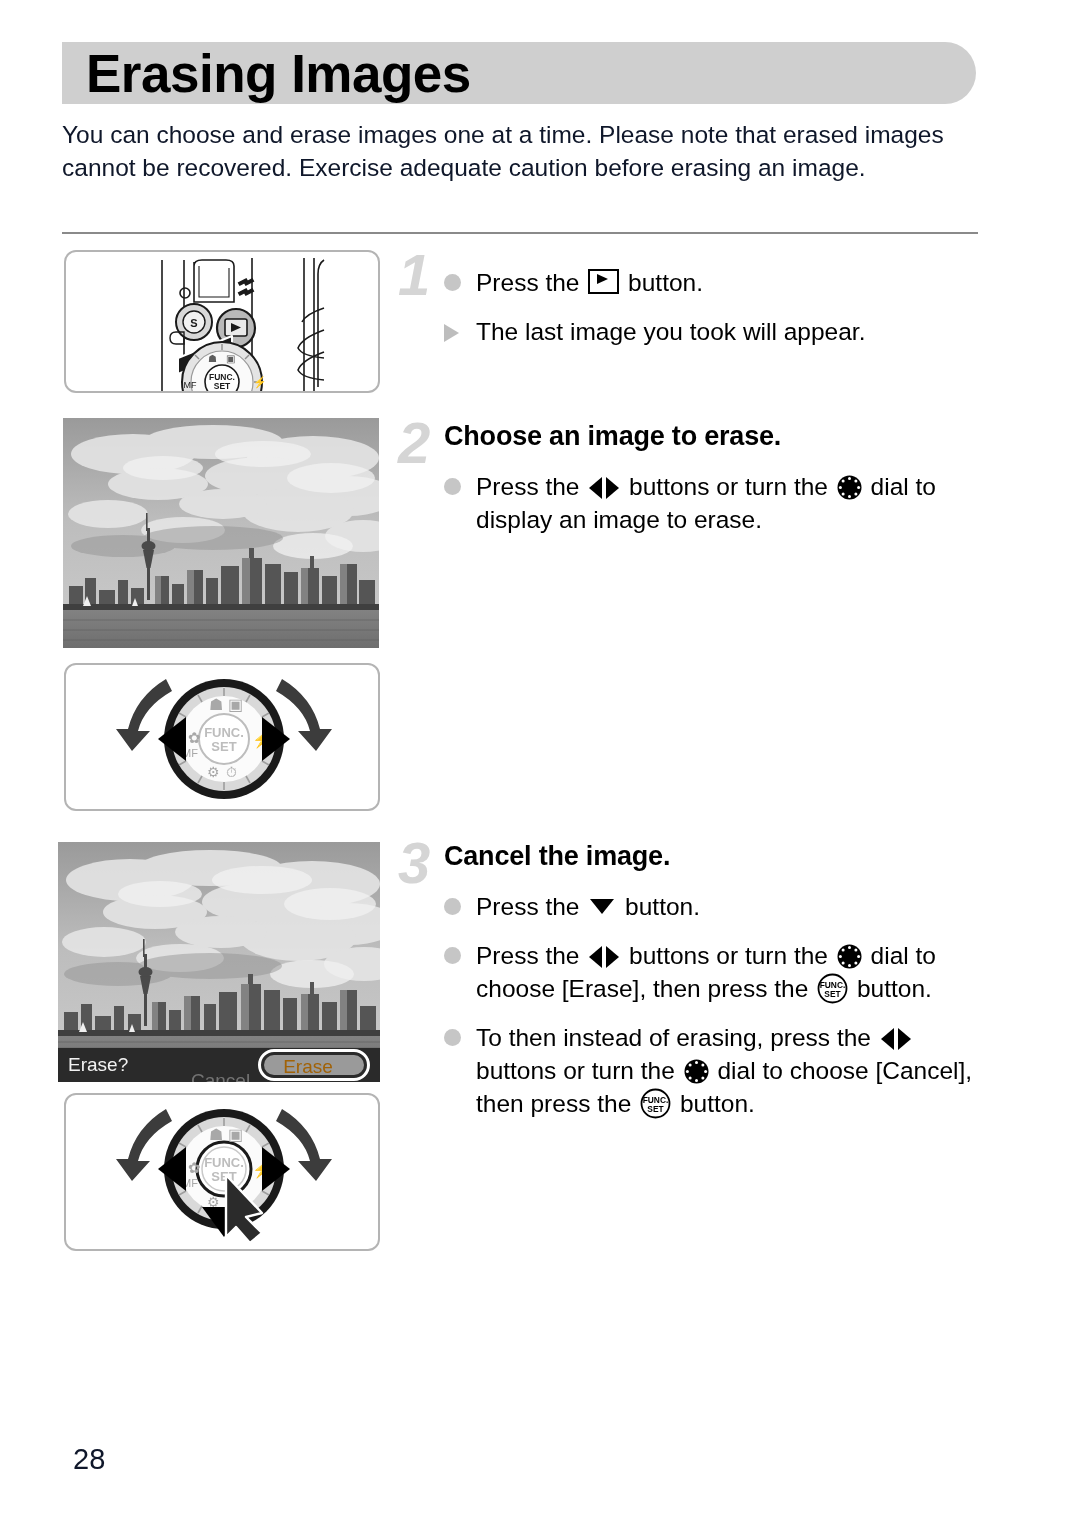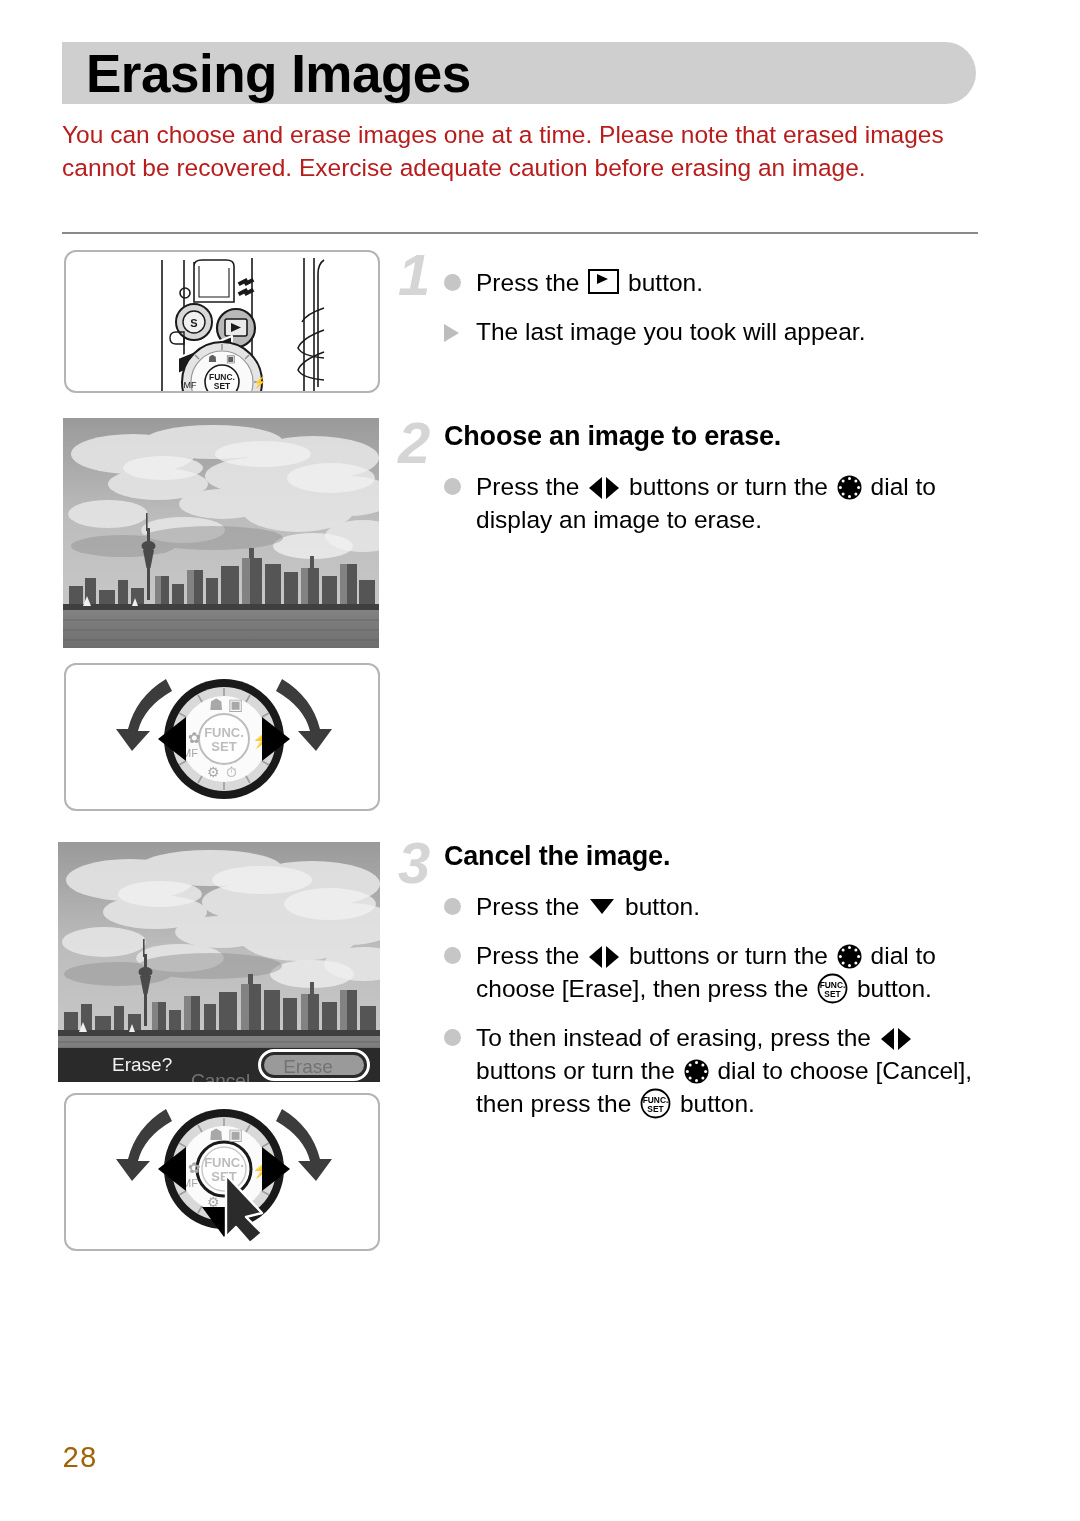--- a/index.html
+++ b/index.html
@@ -38,21 +38,21 @@
   }
 
   
   .intro {
     position: absolute;
     left: 62px;
     top: 118px;
     width: 918px;
     font-size: 24.5px;
     line-height: 33px;
-    color: #b91c1c;
+    color: #0f172a;
   }
 
   .hrule {
     position: absolute;
     left: 62px;
     top: 232px;
     width: 916px;
     height: 2px;
     background: #8a8a8a;
   }
@@ -180,25 +180,24 @@
   }
   .ico-func {
     width: 31px; height: 31px;
     vertical-align: -7px;
     margin: 0 2px;
   }
 
   
   .page-num {
     position: absolute;
-    left: 62px;
+    left: 73px;
     top: 1443px;
     font-size: 29px;
-    color: #a16207;
-    font-family: Liberation Mono, monospace;
+    color: #0f172a;
   }
 </style>
 </head>
 <body>
 
 <div class="header-bar"></div>
 <div class="header-title">Erasing Images</div>
 
 <div class="intro">You can choose and erase images one at a time. Please note that erased images cannot be recovered. Exercise adequate caution before erasing an image.</div>
 
@@ -528,28 +527,28 @@
     </g>
     <g fill="#f0f0f0">
       <polygon points="25,180 29,190 21,190"></polygon>
       <polygon points="74,182 77,190 71,190"></polygon>
     </g>
 
     <rect x="0" y="206" width="322" height="34" fill="#2a2a2a"></rect>
   </svg>
   
   <div style="position:absolute; left:0; top:206px; width:322px; height:34px;">
-    <span style="position:absolute; left:10px; top:6px; color:#f2f2f2; font-size:19px;margin-left:44px;">Erase?</span>
+    <span style="position:absolute; left:10px; top:6px; color:#f2f2f2; font-size:19px;">Erase?</span>
     <span style="position:absolute; left:133px; top:22px; color:#737373; font-size:19px;">Cancel</span>
     <div style="position:absolute; left:200px; top:1px; width:112px; height:32px;
                 border:3px solid #ffffff; border-radius:16px; box-sizing:border-box;">
       <div style="position:absolute; left:3px; top:3px; right:3px; bottom:3px;
                   background:#9a9a9a; border-radius:12px;"></div>
       <span style="position:absolute; left:0; right:12px; top:4px; text-align:center;
-                   color:#737373; font-size:19px;">Erase</span>
+                   color:#a16207; font-size:19px;">Erase</span>
     </div>
   </div>
 </div>
 
 <div class="step" style="top:838px;">
   <div class="step-num">3</div>
   <div class="step-title">Cancel the image.</div>
 
   <div class="bullet-line">
     <span class="mark">

